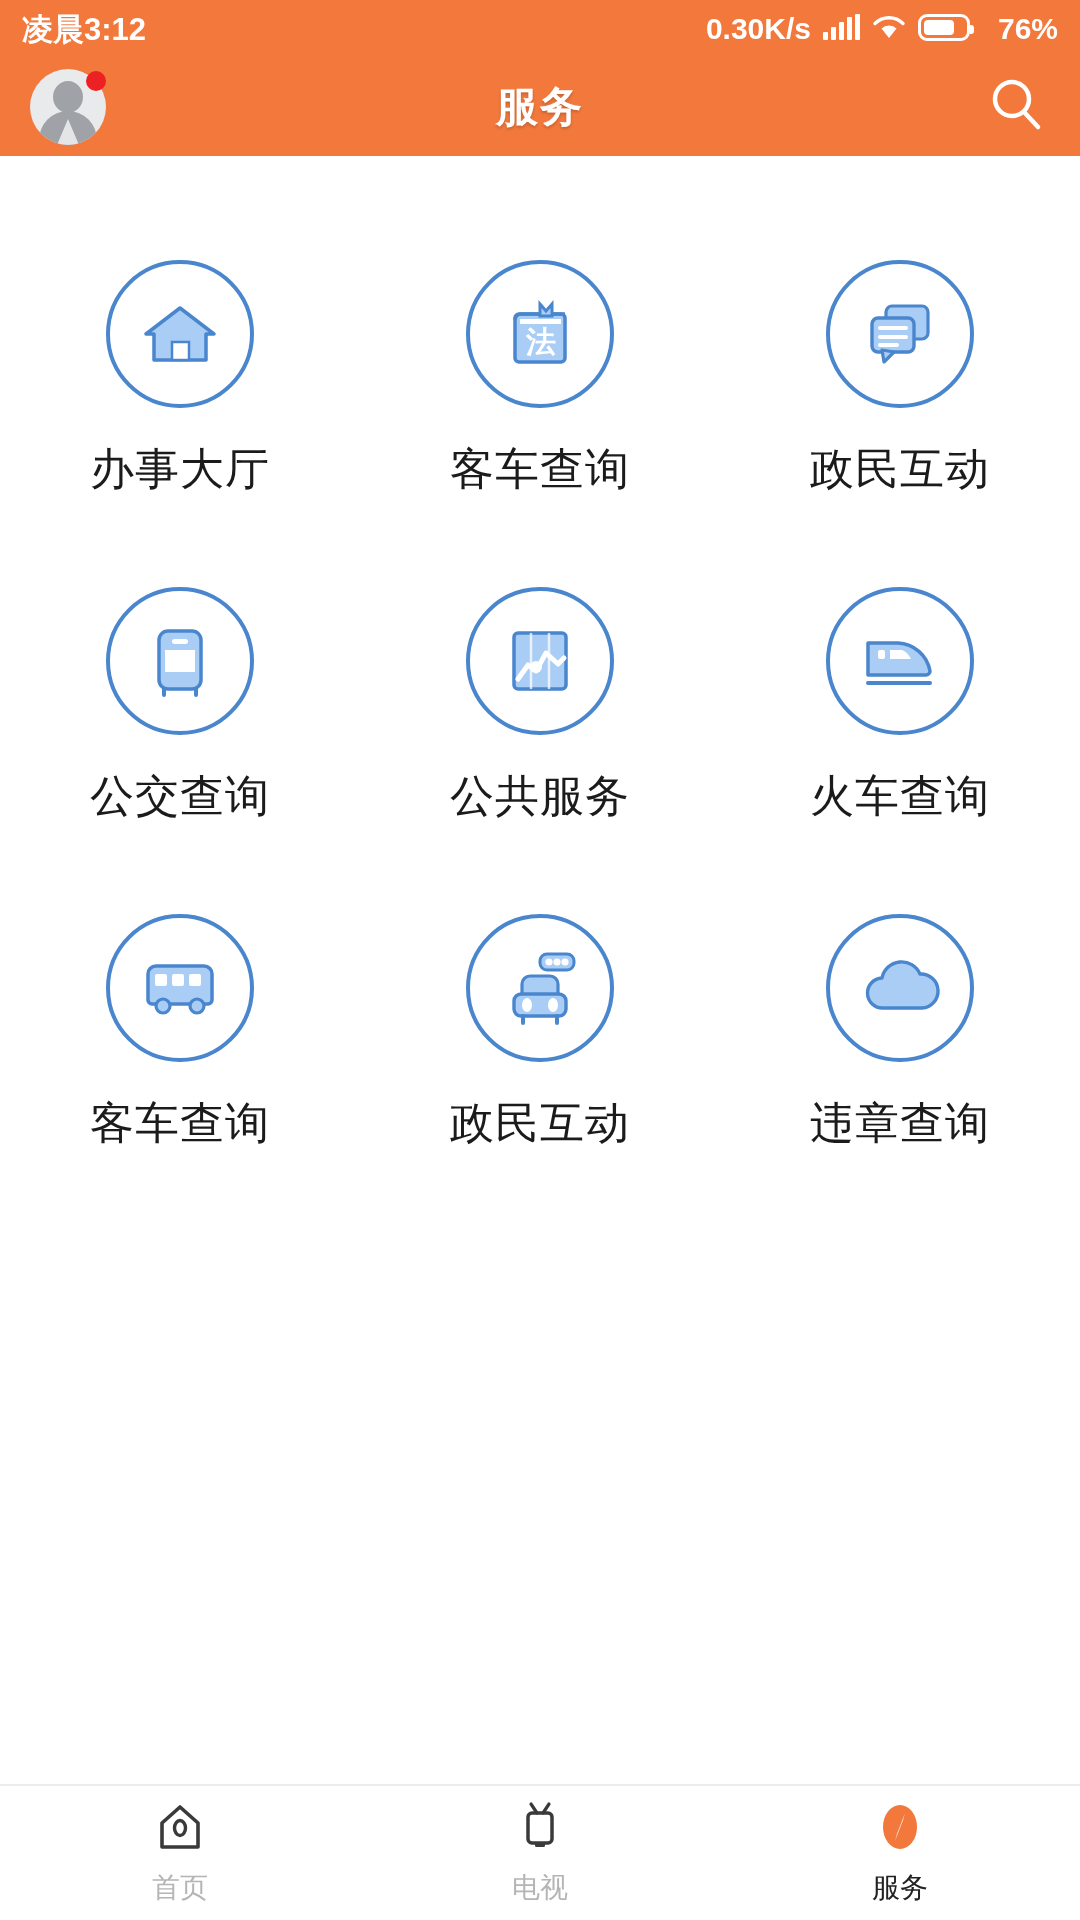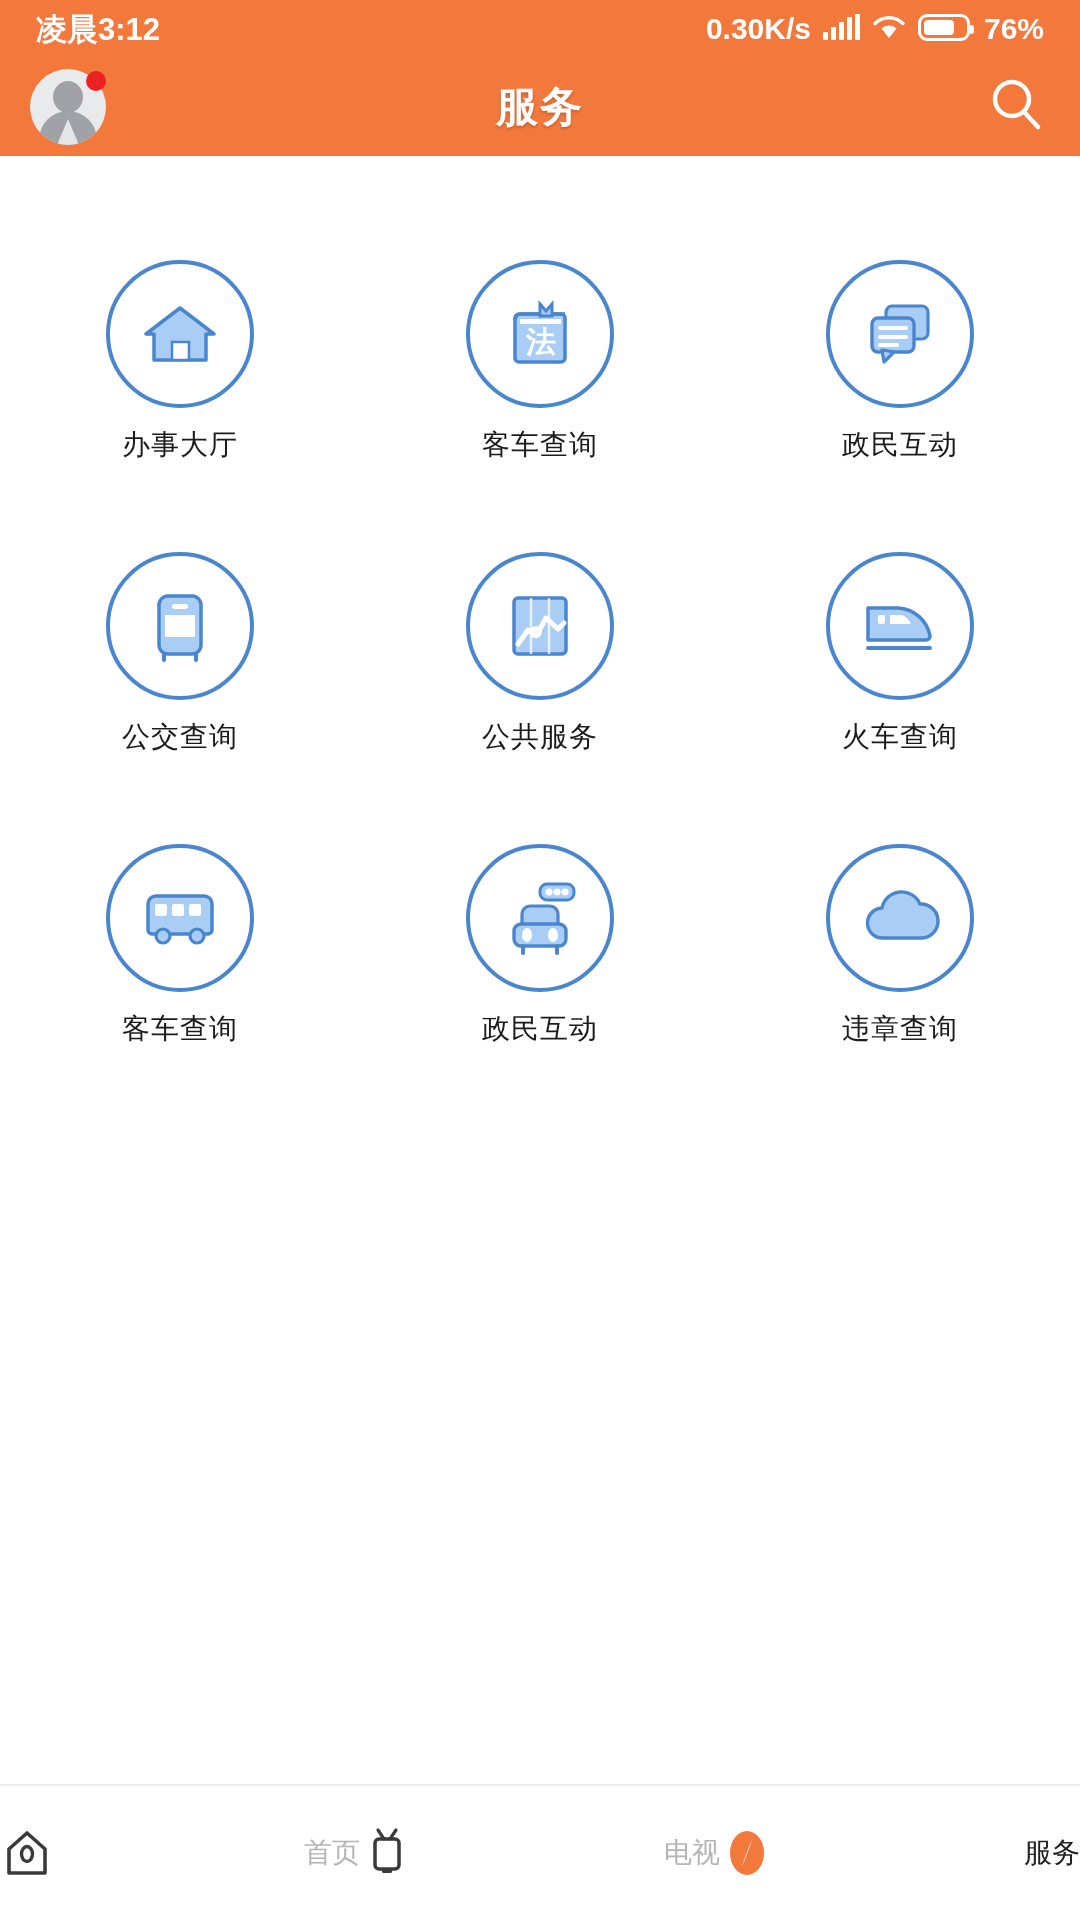--- a/index.html
+++ b/index.html
@@ -8,26 +8,26 @@
     background:#ffffff;
     font-family:"Liberation Sans","DejaVu Sans",sans-serif;
     overflow:hidden;
   }
   .screen { position:relative; width:1080px; height:1920px; background:#fff; display:flex; flex-direction:column; }
 
   
   .statusbar {
     height:58px; background:#F2783C; color:#fff;
     display:flex; align-items:center; justify-content:space-between;
-    padding:0 36px; flex:0 0 auto;
+    padding:0 22px; flex:0 0 auto;
   }
   .sb-left { font-size:31px; font-weight:bold; letter-spacing:0px; line-height:1; }
   .sb-right { display:flex; align-items:flex-start; gap:12px; }
   .sb-net { font-size:30px; font-weight:bold; line-height:1; }
-  .sb-batt-txt { font-size:30px; font-weight:bold; line-height:1; margin-left:2px; }
+  .sb-batt-txt { font-size:30px; font-weight:bold; line-height:1; margin-left:16px; }
   .bars { display:flex; align-items:flex-end; gap:3px; height:26px; }
   .bars i { display:block; width:5px; background:#fff; border-radius:1px; }
   .bars i:nth-child(1){height:8px;} .bars i:nth-child(2){height:13px;}
   .bars i:nth-child(3){height:18px;} .bars i:nth-child(4){height:23px;}
   .bars i:nth-child(5){height:26px;}
   .batt { width:52px; height:27px; border:3px solid #fff; border-radius:9px; position:relative; display:flex; align-items:center; }
   .batt::after { content:""; position:absolute; right:-7px; top:8px; width:4px; height:9px; background:#fff; border-radius:0 3px 3px 0; }
   .batt-fill { height:15px; width:30px; background:#fff; border-radius:4px; margin-left:3px; }
 
   
@@ -55,28 +55,28 @@
 
   
   .content { flex:1 1 auto; background:#fff; padding-top:104px; }
   .grid { display:grid; grid-template-columns:repeat(3,1fr); row-gap:88px; }
   .cell { display:flex; flex-direction:column; align-items:center; }
   .circle {
     width:148px; height:148px; border-radius:50%;
     border:4px solid #4A86CE; background:#fff;
     display:flex; align-items:center; justify-content:center;
   }
-  .cell-label { margin-top:18px; font-size:28px; color:#1b1b1b; letter-spacing:1px; }
+  .cell-label { margin-top:32px; font-size:44px; color:#1b1b1b; letter-spacing:1px; }
 
   
   .tabbar {
     height:136px; background:#fff; border-top:2px solid #ececec;
     display:flex; flex:0 0 auto;
   }
-  .tab { flex:1; display:flex; align-items:center; justify-content:space-between; gap:14px; }
+  .tab { flex:1; display:flex; flex-direction:column; align-items:center; justify-content:center; gap:14px; }
   .tab-ico { height:56px; display:flex; align-items:center; justify-content:center; }
   .tab-label { font-size:28px; color:#b5b5b5; }
   .tab.active .tab-label { color:#222; }
 </style>
 </head>
 <body>
 
 <div class="screen">
 
   <div class="statusbar">

